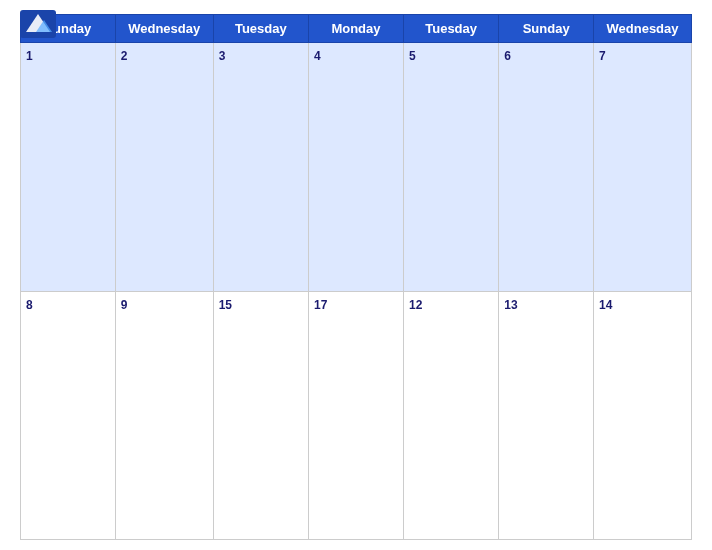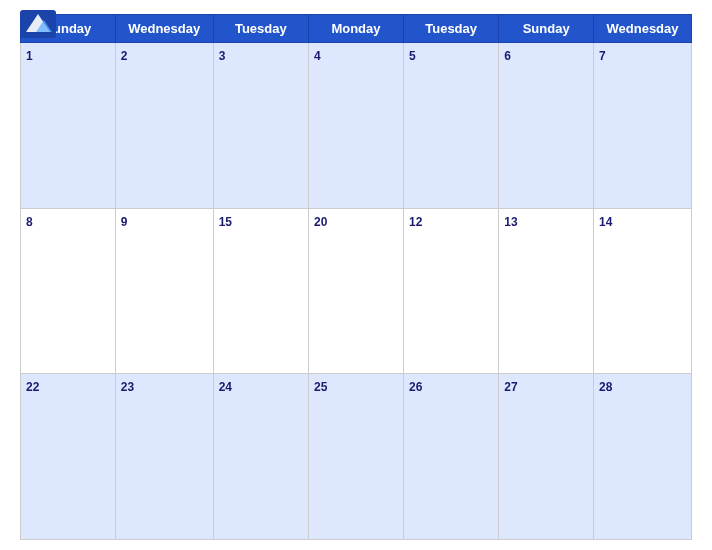--- a/index.html
+++ b/index.html
@@ -144,28 +144,19 @@
         <td><span class="day-num">3</span></td>
         <td><span class="day-num">4</span></td>
         <td><span class="day-num">5</span></td>
         <td><span class="day-num">6</span></td>
         <td><span class="day-num">7</span></td>
       </tr>
       <tr>
         <td><span class="day-num">8</span></td>
         <td><span class="day-num">9</span></td>
         <td><span class="day-num">15</span></td>
-        <td><span class="day-num">20</span></td>
+        <td><span class="day-num">17</span></td>
         <td><span class="day-num">12</span></td>
         <td><span class="day-num">13</span></td>
         <td><span class="day-num">14</span></td>
-      </tr>
-      <tr>
-        <td><span class="day-num">22</span></td>
-        <td><span class="day-num">23</span></td>
-        <td><span class="day-num">24</span></td>
-        <td><span class="day-num">25</span></td>
-        <td><span class="day-num">26</span></td>
-        <td><span class="day-num">27</span></td>
-        <td><span class="day-num">28</span></td>
       </tr>
     </tbody>
 </table>
 
 </body></html>

